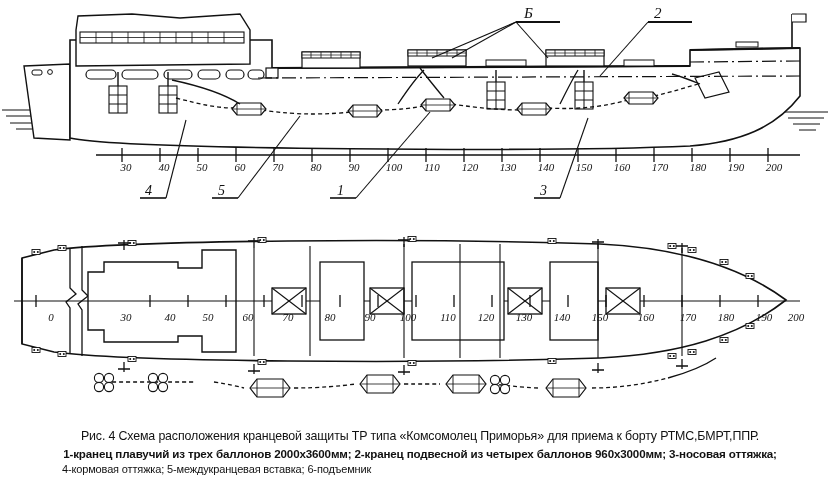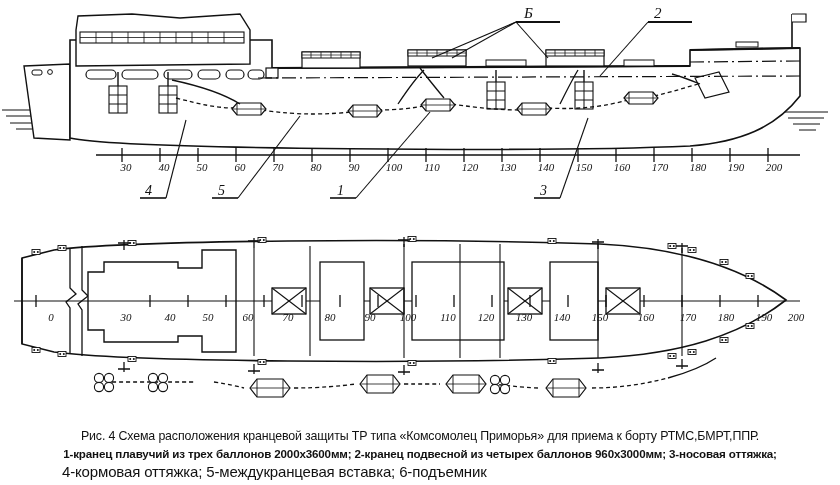--- a/index.html
+++ b/index.html
@@ -13,21 +13,21 @@
   svg{display:block;}
 
   .cap{
     position:absolute;left:0;width:840px;text-align:center;
     font-family:"Liberation Sans", sans-serif;
     color:#111;
     white-space:nowrap;
   }
   #cap-line-1{top:429px;font-size:12.4px;letter-spacing:-0.15px;}
   #cap-line-2{top:447px;font-size:11.6px;letter-spacing:-0.15px;font-weight:bold;}
-  #cap-line-3{top:463px;font-size:15px;letter-spacing:-0.15px;text-align:left;padding-left:62px;width:778px;}
+  #cap-line-3{top:463px;font-size:11px;letter-spacing:-0.15px;text-align:left;padding-left:62px;width:778px;}
 </style>
 </head>
 <body>
 
 <div id="sheet">
 
 <svg width="840" height="485" viewBox="0 0 840 485" xmlns="http://www.w3.org/2000/svg">
 
   <defs>
 

